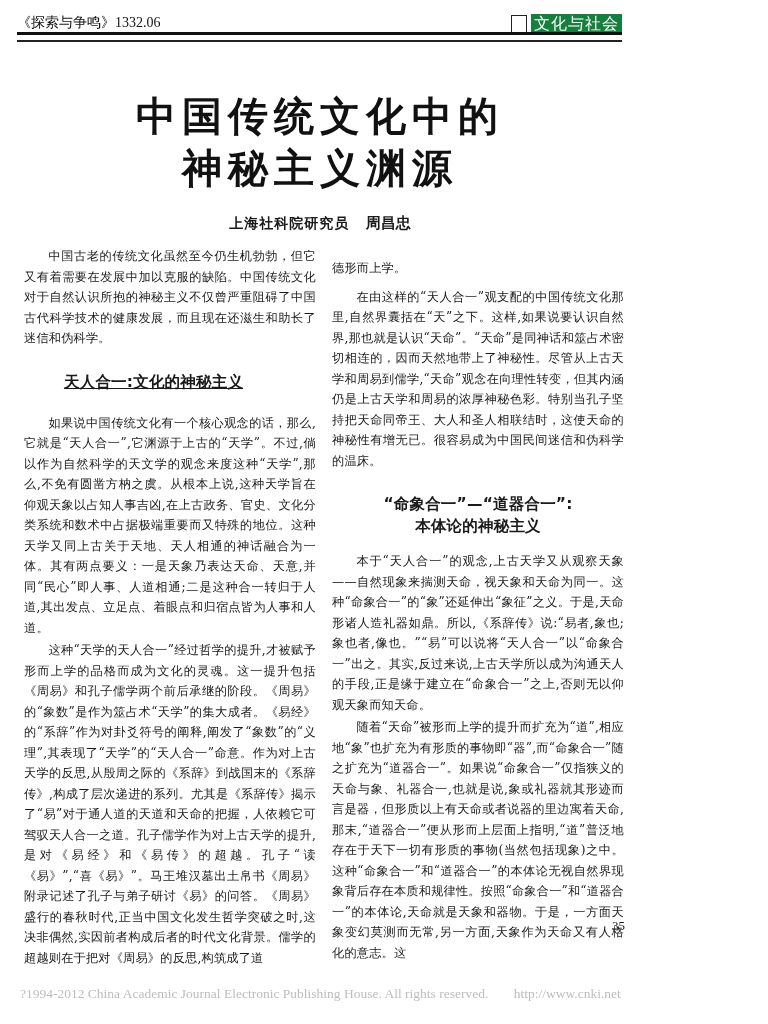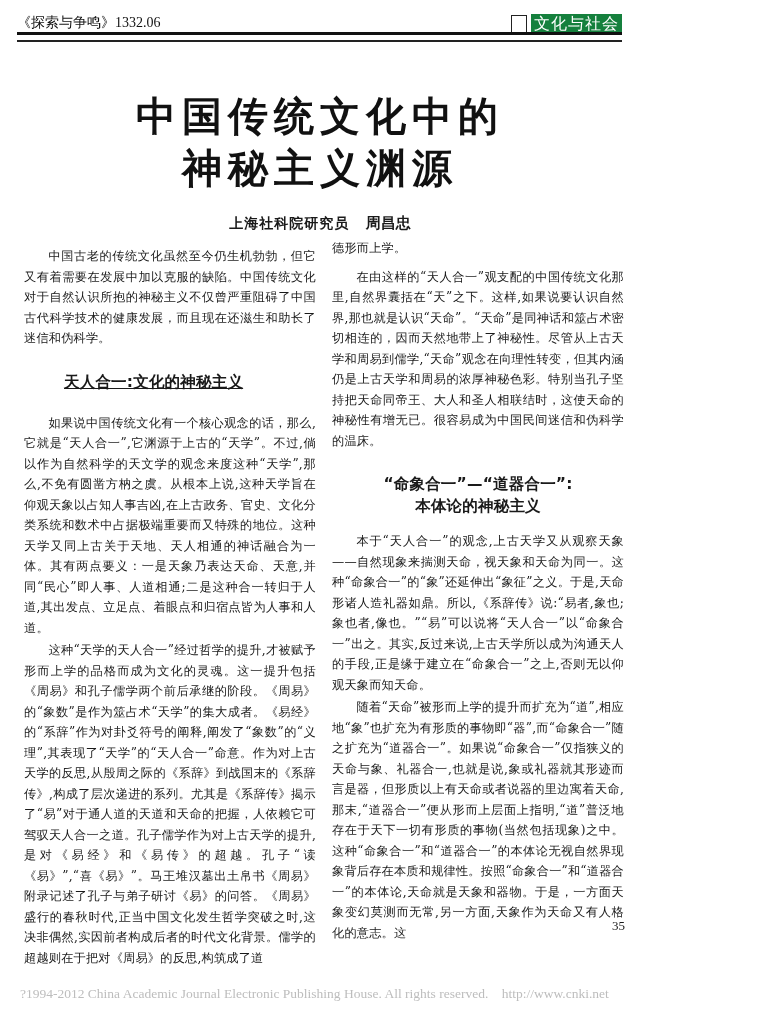--- a/index.html
+++ b/index.html
@@ -65,21 +65,21 @@
   .sec-head.left-head { text-align: left; padding-left: 40px; text-decoration: underline; }
   .page-number {
     position: absolute; left: 612px; top: 918px; font-size: 13px;
     font-family: "Liberation Serif", serif;
   }
   .footer {
     position: absolute; left: 20px; top: 986px; width: 740px;
     font-family: "Liberation Serif", "DejaVu Serif", serif;
     font-size: 13.5px; color: #bdbdbd; white-space: nowrap;
   }
-  .footer .url { margin-left: 10px; }
+  .footer .url { margin-left: 22px; }
 </style>
 </head>
 <body>
 
 <div class="header">
   <span class="journal-ref">《探索与争鸣》1332.06</span>
   <div class="section-tag">
     <span class="section-box"></span>
     <span class="section-label">文化与社会</span>
   </div>
@@ -98,21 +98,21 @@
 </div>
 
 <div class="col col-left">
   <p style="margin-top:8px">中国古老的传统文化虽然至今仍生机勃勃，但它又有着需要在发展中加以克服的缺陷。中国传统文化对于自然认识所抱的神秘主义不仅曾严重阻碍了中国古代科学技术的健康发展，而且现在还滋生和助长了迷信和伪科学。</p>
   <div class="sec-head left-head" style="margin-top:22px;margin-bottom:20px">天人合一:文化的神秘主义</div>
   <p>如果说中国传统文化有一个核心观念的话，那么,它就是“天人合一”,它渊源于上古的“天学”。不过,倘以作为自然科学的天文学的观念来度这种“天学”,那么,不免有圆凿方枘之虞。从根本上说,这种天学旨在仰观天象以占知人事吉凶,在上古政务、官史、文化分类系统和数术中占据极端重要而又特殊的地位。这种天学又同上古关于天地、天人相通的神话融合为一体。其有两点要义：一是天象乃表达天命、天意,并同“民心”即人事、人道相通;二是这种合一转归于人道,其出发点、立足点、着眼点和归宿点皆为人事和人道。</p>
   <p style="margin-top:2px">这种“天学的天人合一”经过哲学的提升,才被赋予形而上学的品格而成为文化的灵魂。这一提升包括《周易》和孔子儒学两个前后承继的阶段。《周易》的“象数”是作为筮占术“天学”的集大成者。《易经》的“系辞”作为对卦爻符号的阐释,阐发了“象数”的“义理”,其表现了“天学”的“天人合一”命意。作为对上古天学的反思,从殷周之际的《系辞》到战国末的《系辞传》,构成了层次递进的系列。尤其是《系辞传》揭示了“易”对于通人道的天道和天命的把握，人依赖它可驾驭天人合一之道。孔子儒学作为对上古天学的提升,是对《易经》和《易传》的超越。孔子“读《易》”,“喜《易》”。马王堆汉墓出土帛书《周易》附录记述了孔子与弟子研讨《易》的问答。《周易》盛行的春秋时代,正当中国文化发生哲学突破之时,这决非偶然,实因前者构成后者的时代文化背景。儒学的超越则在于把对《周易》的反思,构筑成了道</p>
 </div>
 
 <div class="col col-right">
-  <p class="no-indent" style="margin-top:0">德形而上学。</p>
+  <p class="no-indent" style="margin-top:20px">德形而上学。</p>
   <p style="margin-top:8px">在由这样的“天人合一”观支配的中国传统文化那里,自然界囊括在“天”之下。这样,如果说要认识自然界,那也就是认识“天命”。“天命”是同神话和筮占术密切相连的，因而天然地带上了神秘性。尽管从上古天学和周易到儒学,“天命”观念在向理性转变，但其内涵仍是上古天学和周易的浓厚神秘色彩。特别当孔子坚持把天命同帝王、大人和圣人相联结时，这使天命的神秘性有增无已。很容易成为中国民间迷信和伪科学的温床。</p>
   <div class="sec-head" style="margin-top:22px;margin-bottom:14px">
     <div>“命象合一”—“道器合一”:</div>
     <div>本体论的神秘主义</div>
   </div>
   <p>本于“天人合一”的观念,上古天学又从观察天象——自然现象来揣测天命，视天象和天命为同一。这种“命象合一”的“象”还延伸出“象征”之义。于是,天命形诸人造礼器如鼎。所以,《系辞传》说:“易者,象也;象也者,像也。”“易”可以说将“天人合一”以“命象合一”出之。其实,反过来说,上古天学所以成为沟通天人的手段,正是缘于建立在“命象合一”之上,否则无以仰观天象而知天命。</p>
   <p style="margin-top:2px">随着“天命”被形而上学的提升而扩充为“道”,相应地“象”也扩充为有形质的事物即“器”,而“命象合一”随之扩充为“道器合一”。如果说“命象合一”仅指狭义的天命与象、礼器合一,也就是说,象或礼器就其形迹而言是器，但形质以上有天命或者说器的里边寓着天命,那末,“道器合一”便从形而上层面上指明,“道”普泛地存在于天下一切有形质的事物(当然包括现象)之中。这种“命象合一”和“道器合一”的本体论无视自然界现象背后存在本质和规律性。按照“命象合一”和“道器合一”的本体论,天命就是天象和器物。于是，一方面天象变幻莫测而无常,另一方面,天象作为天命又有人格化的意志。这</p>
 </div>
 
 <div class="page-number">35</div>

